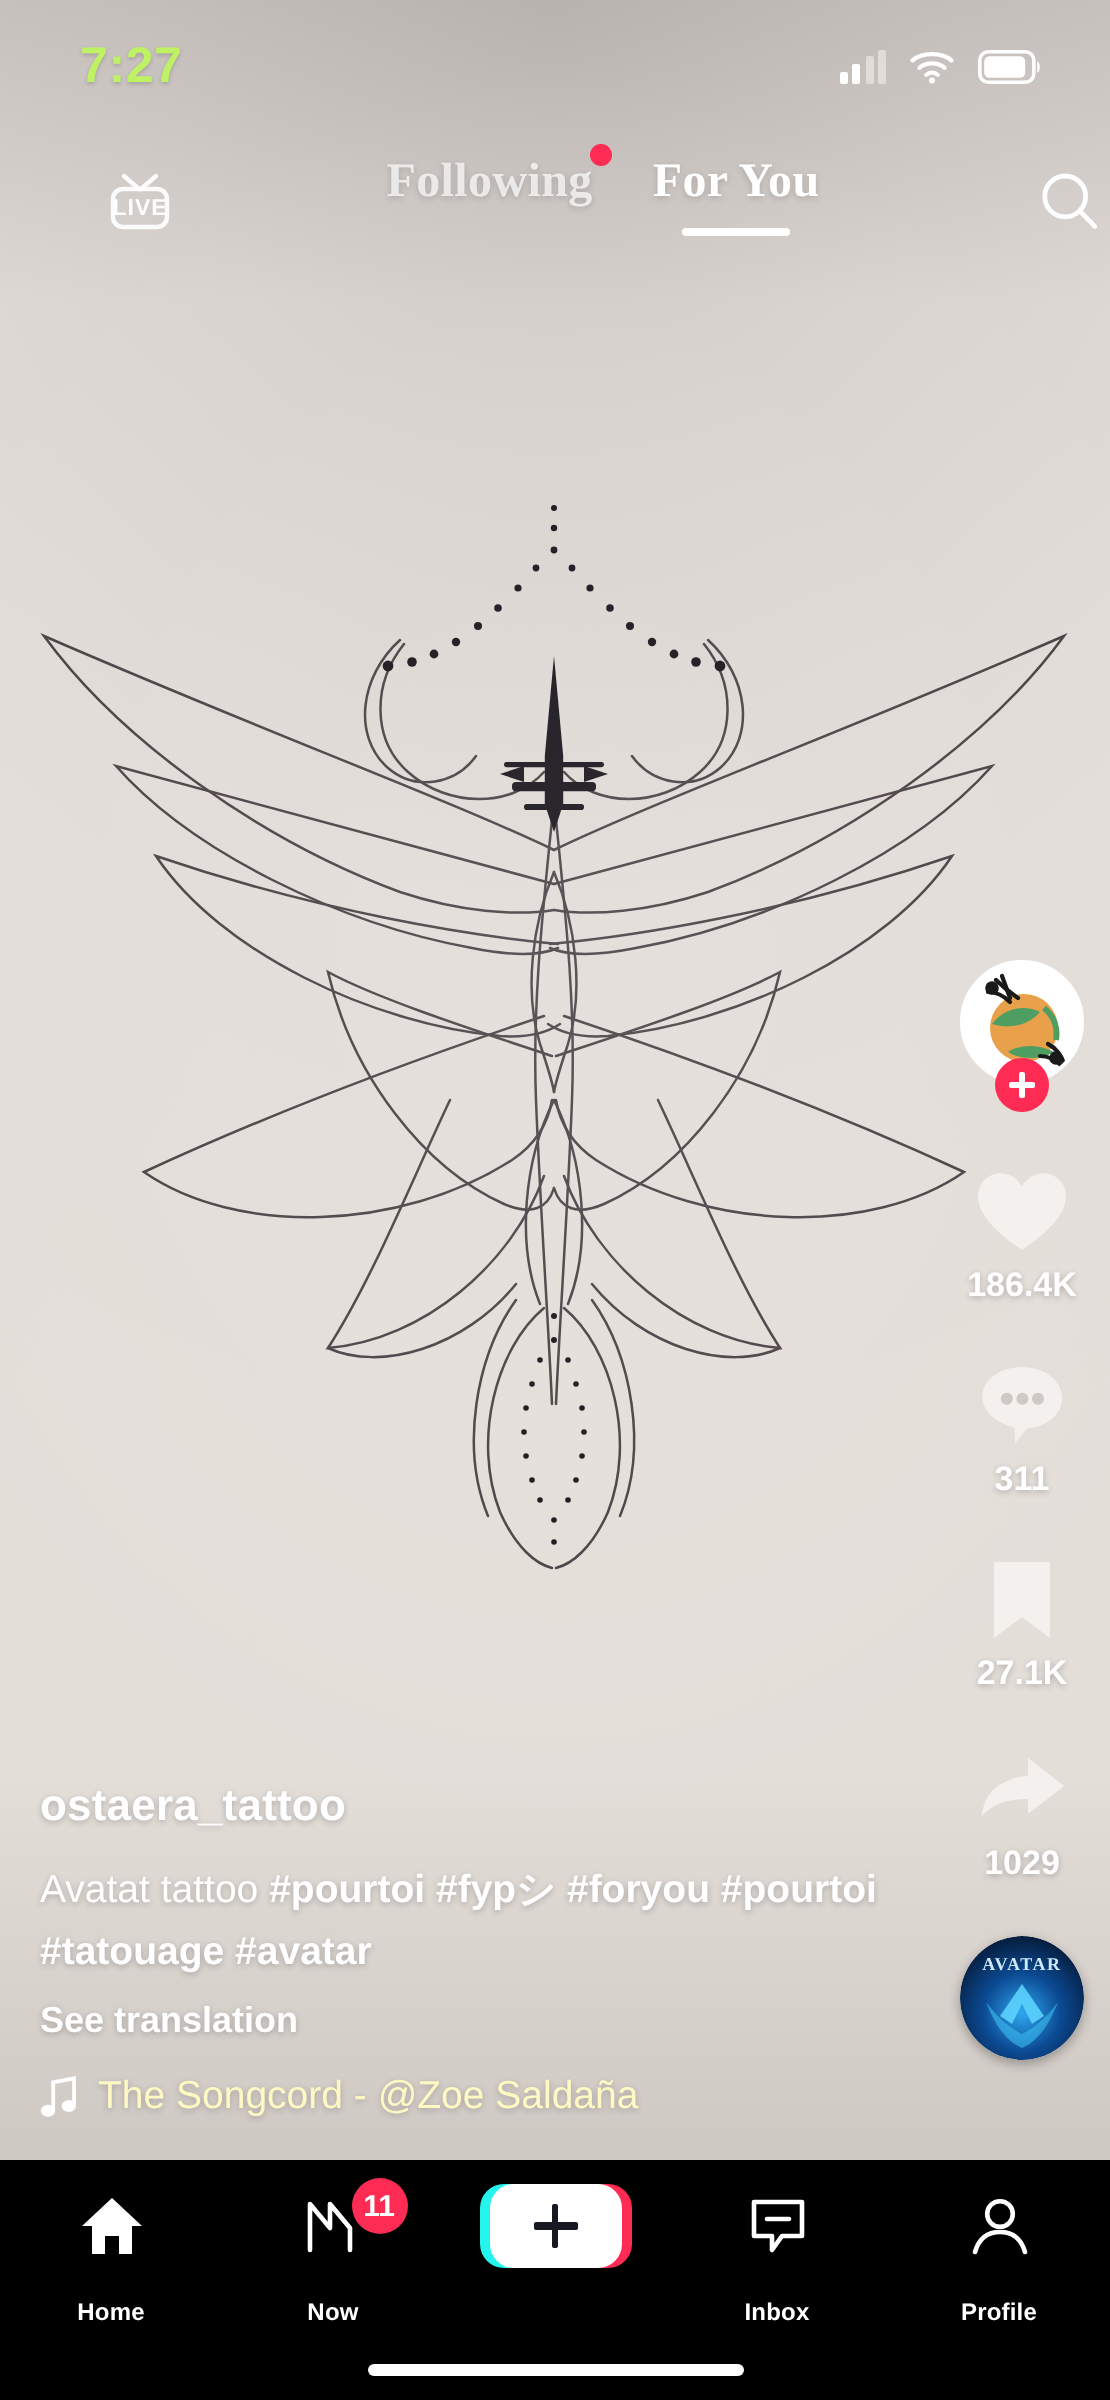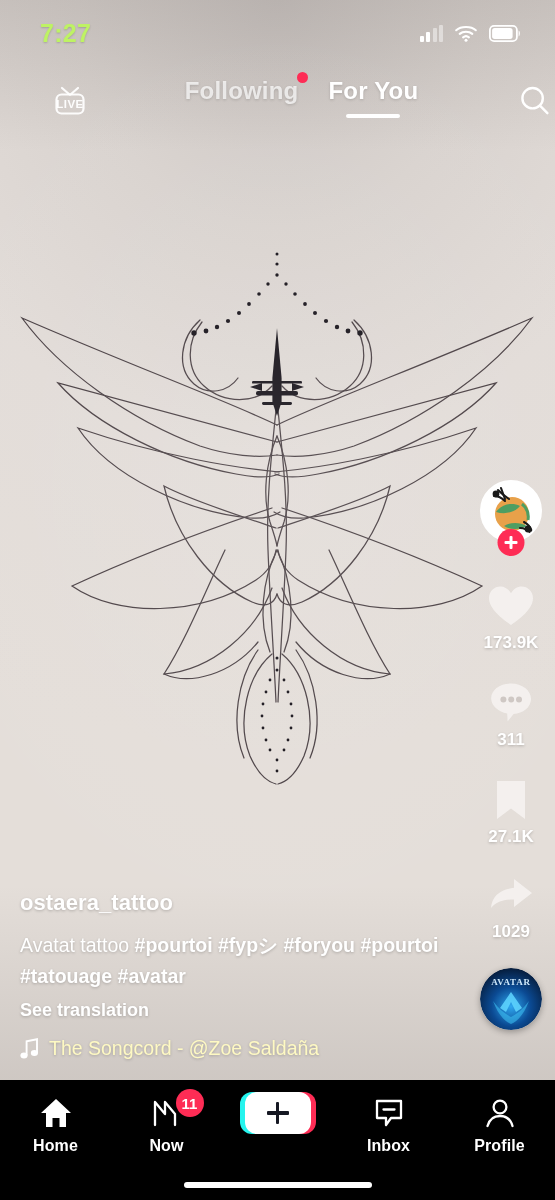--- a/index.html
+++ b/index.html
@@ -64,20 +64,21 @@
   #live-button { position:absolute; left:18px; top:0; width:56px; height:52px;
                  display:flex; align-items:center; justify-content:center; }
   #feed-tabs {
     position:absolute; left:0; right:0; top:0;
     display:flex; align-items:flex-start; justify-content:center; gap:22px;
   }
   .tab { position:relative; padding:0 4px; }
   .tab-label {
     font-size:24px; letter-spacing:0.2px; line-height:34px; display:block;
     text-shadow:0 1px 3px rgba(0,0,0,0.16);
+    font-family:Liberation Serif, serif;
   }
   .tab.inactive .tab-label { color:rgba(255,255,255,0.72); font-weight:600; }
   .tab.active .tab-label   { color:#fff; font-weight:700; }
   #tab-underline {
     width:54px; height:4px; border-radius:2px; background:#fff;
     margin:6px auto 0;
   }
   #following-dot {
     position:absolute; right:-6px; top:-2px;
     width:11px; height:11px; border-radius:50%; background:#fe2c55;
@@ -158,21 +159,21 @@
     position:absolute; left:0; bottom:0; width:555px; height:120px;
     background:#000; z-index:40;
     display:flex; align-items:flex-start; justify-content:space-around;
     padding-top:14px;
   }
   .nav-item {
     width:102px; display:flex; flex-direction:column;
     align-items:center; justify-content:flex-start; position:relative;
   }
   .nav-icon-box { height:38px; display:flex; align-items:center; justify-content:center; position:relative; }
-  .nav-label { color:#fff; font-size:16px; font-weight:600; margin-top:5px; letter-spacing:0.1px; }
+  .nav-label { color:#fff; font-size:12px; font-weight:600; margin-top:17px; letter-spacing:0.1px; }
   #now-badge {
     position:absolute; left:26px; top:-5px;
     min-width:28px; height:28px; padding:0 6px;
     border-radius:14px; background:#fe2c55;
     color:#fff; font-size:15px; font-weight:700;
     display:flex; align-items:center; justify-content:center;
     line-height:1;
   }
   #create-button {
     width:66px; height:42px; border-radius:12px; position:relative;
@@ -383,21 +384,21 @@
           <circle cx="46" cy="47" r="3.4" fill="#1a1a1a"></circle>
         </svg>
       </div>
       <div id="follow-button"></div>
     </div>
 
     <div class="rail-item">
       <svg width="48" height="44" viewBox="0 0 48 44">
         <path d="M24 41 C 8 30, 2 21.5, 2 14.2 C 2 7.4, 7.2 2.6, 13.4 2.6 C 17.8 2.6, 21.6 5.2, 24 9.2 C 26.4 5.2, 30.2 2.6, 34.6 2.6 C 40.8 2.6, 46 7.4, 46 14.2 C 46 21.5, 40 30, 24 41 Z" fill="#f4f1ef" opacity="0.94"></path>
       </svg>
-      <span class="rail-count">173.9K</span>
+      <span class="rail-count">186.4K</span>
     </div>
 
     <div class="rail-gap"></div>
 
     <div class="rail-item">
       <svg width="46" height="44" viewBox="0 0 46 44">
         <path d="M23 2.5 C 34.6 2.5, 43.5 9.8, 43 18.6 C 42.6 26.4, 35.2 32.6, 25.6 33.1 L 19.6 40.5 L 19.2 32.6 C 10.4 30.6, 3.8 25.2, 3.2 18.2 C 2.5 9.6, 11.4 2.5, 23 2.5 Z" fill="#f4f1ef" opacity="0.94"></path>
         <g fill="#cfc8c4">
           <circle cx="15.4" cy="18.4" r="3.0"></circle>
           <circle cx="23.2" cy="18.4" r="3.0"></circle>

